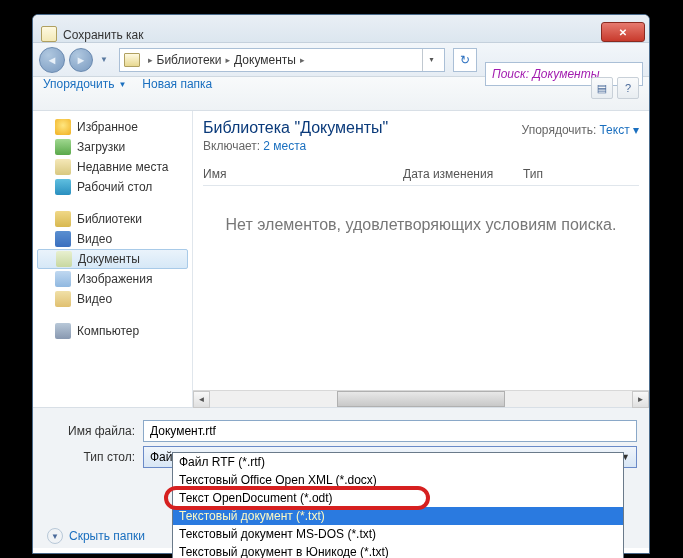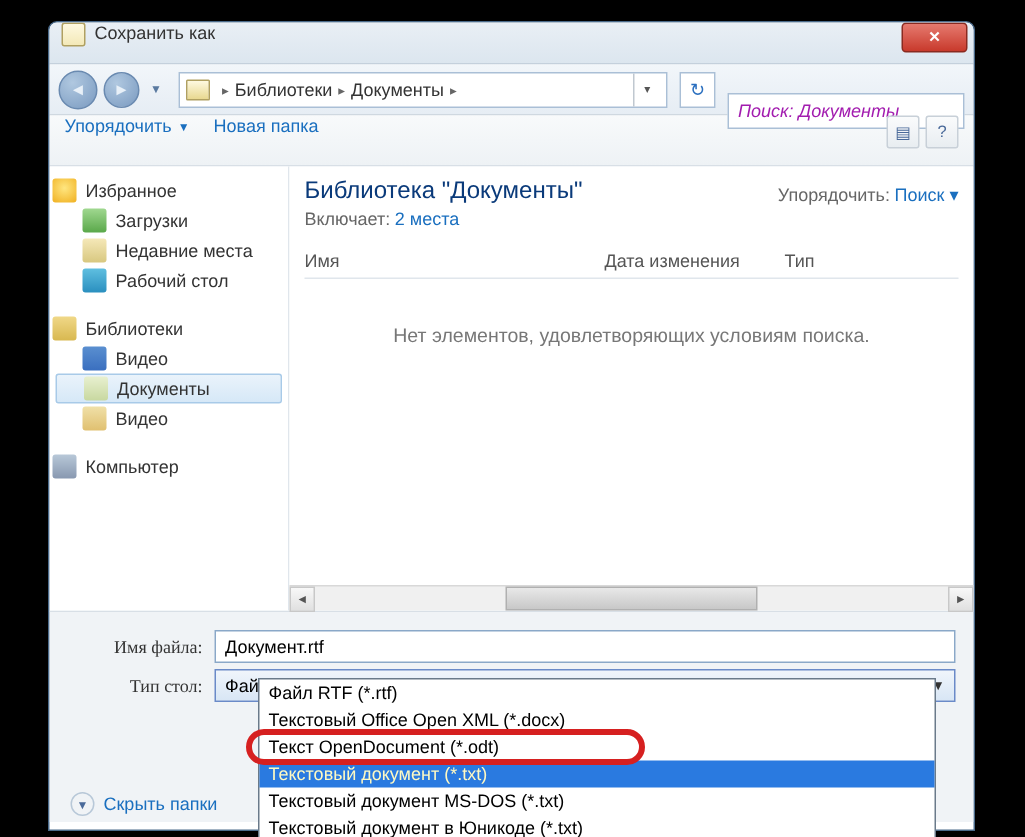--- a/index.html
+++ b/index.html
@@ -1,18 +1,18 @@
 <!DOCTYPE html>
 <html><head>
 <meta charset="utf-8">
 <style>
 * { margin: 0; padding: 0; box-sizing: border-box; font-family: "Segoe UI", Tahoma, sans-serif; font-size: 12px; }
 body { background: #000; width: 683px; height: 558px; overflow: hidden; position: relative; }
 .window { position: absolute; left: 32px; top: 14px; width: 618px; height: 540px; background: #fff; border: 1px solid #4a6a8a; border-radius: 6px 6px 0 0; overflow: hidden; }
-.titlebar { height: 28px; background: linear-gradient(#e9eff5, #dce6ef); display: flex; align-items: flex-start; padding: 0 4px 0 8px; border-bottom: 1px solid #c4d0dc; }
+.titlebar { height: 28px; background: linear-gradient(#e9eff5, #dce6ef); display: flex; align-items: flex-end; padding: 0 4px 0 8px; border-bottom: 1px solid #c4d0dc; }
 .titlebar-icon { width: 16px; height: 16px; background: linear-gradient(#fef9e0, #f3e9b8); border: 1px solid #b0a060; border-radius: 2px; margin-right: 6px; }
 .titlebar-text { flex: 1; color: #333; font-size: 12px; }
 .close-btn { width: 44px; height: 20px; background: linear-gradient(#e67a6f, #c83a2c); border: 1px solid #8a2a20; border-radius: 3px; color: #fff; display: flex; align-items: center; justify-content: center; font-size: 10px; font-weight: bold; }
 .navbar { height: 34px; background: linear-gradient(#f2f6fa, #e6edf4); display: flex; align-items: center; padding: 0 6px; border-bottom: 1px solid #cfd8e0; gap: 4px; }
 .nav-btn { width: 26px; height: 26px; border-radius: 50%; background: radial-gradient(circle at 35% 30%, #b0c8e0, #7a9ac0); border: 1px solid #6a8ab0; display: flex; align-items: center; justify-content: center; color: #e8f0f8; font-size: 11px; }
 .nav-btn.small { width: 24px; height: 24px; }
 .nav-chev { width: 14px; height: 22px; display: flex; align-items: center; justify-content: center; color: #5a7aa0; font-size: 8px; }
 .breadcrumb { flex: 1; height: 24px; background: #fff; border: 1px solid #aabfd6; display: flex; align-items: center; padding: 0 4px; margin: 0 4px; }
 .bc-icon { width: 16px; height: 14px; background: linear-gradient(#fef9e0, #e8d890); border: 1px solid #b0a060; border-radius: 1px; margin-right: 4px; }
 .bc-sep { color: #666; margin: 0 4px; font-size: 9px; }
@@ -22,21 +22,21 @@
 .searchbox { width: 158px; height: 24px; background: #fff; border: 1px solid #aabfd6; display: flex; align-items: center; padding: 0 6px; margin-left: 4px; color: #a21caf; font-style: italic; gap: 4px; margin-top: 28px; }
 .toolbar { height: 34px; background: linear-gradient(#f8fafb, #eef2f5); border-bottom: 1px solid #d8dfe6; display: flex; align-items: flex-start; padding: 0 10px; gap: 16px; }
 .tool-link { color: #1a6fbf; display: flex; align-items: center; gap: 4px; }
 .tool-link .chev { font-size: 8px; color: #1a6fbf; }
 .tool-right { margin-left: auto; display: flex; gap: 4px; }
 .tiny-btn { width: 22px; height: 22px; border: 1px solid #c8d0d8; background: linear-gradient(#fafbfc, #e8edf1); border-radius: 2px; display: flex; align-items: center; justify-content: center; font-size: 11px; color: #4a6a9a; }
 .body { display: flex; height: 296px; }
 .sidebar { width: 160px; border-right: 1px solid #e0e6ec; background: #fff; padding: 6px 0; overflow: hidden; }
 .sidebar-group { margin-bottom: 12px; }
 .sb-item { display: flex; align-items: center; padding: 2px 8px 2px 22px; gap: 6px; height: 20px; color: #333; }
-.sb-head { padding-left: 2px; }
+.sb-head { padding-left: 22px; }
 .sb-item.sel { background: linear-gradient(#eaf3fb, #d6e8f7); border: 1px solid #a8cae8; border-radius: 2px; margin: 0 4px; padding-left: 18px; }
 .ic { width: 16px; height: 16px; border-radius: 2px; display: inline-block; }
 .ic-star { background: radial-gradient(circle at 50% 40%, #ffe680, #f0b020); }
 .ic-dl { background: linear-gradient(#a0d890, #5aa84a); }
 .ic-recent { background: linear-gradient(#f5e8b8, #d8c880); }
 .ic-desk { background: linear-gradient(#5fbfe0, #2a8fbf); }
 .ic-lib { background: linear-gradient(#f0d888, #d8b850); }
 .ic-vid { background: linear-gradient(#5a8fd0, #3a6fbf); }
 .ic-doc { background: linear-gradient(#e8f0d0, #c8d8a0); }
 .ic-img { background: linear-gradient(#c0d8f0, #90b8e0); }
@@ -45,28 +45,28 @@
 .content { flex: 1; background: #fff; padding: 8px 10px; position: relative; }
 .lib-title { color: #0a3a7a; font-size: 16px; margin-bottom: 2px; }
 .lib-sub { color: #666; font-size: 11px; margin-bottom: 10px; }
 .lib-sub .lnk { color: #1a6fbf; }
 .arrange { position: absolute; right: 10px; top: 12px; font-size: 11px; color: #666; }
 .arrange .lnk { color: #1a6fbf; }
 .cols { display: flex; border-bottom: 1px solid #e0e6ec; padding: 4px 0; color: #555; font-size: 11px; margin-bottom: 30px; }
 .cols .c1 { width: 200px; }
 .cols .c2 { width: 120px; }
 .cols .c3 { width: 40px; }
-.empty { text-align: center; color: #777; font-size: 13px; margin-top: 10px; }
+.empty { text-align: center; color: #777; font-size: 16px; margin-top: 10px; }
 .scrollbar-h { position: absolute; bottom: 0; left: 0; right: 0; height: 17px; background: #f0f0f0; border-top: 1px solid #d8d8d8; display: flex; align-items: center; }
 .sb-btn { width: 17px; height: 17px; background: linear-gradient(#f8f8f8, #e0e0e0); border: 1px solid #c8c8c8; display: flex; align-items: center; justify-content: center; font-size: 8px; color: #555; }
 .sb-track { flex: 1; height: 100%; position: relative; }
 .sb-thumb { position: absolute; left: 30%; width: 40%; height: 100%; background: linear-gradient(#e8e8e8, #c8c8c8); border: 1px solid #b0b0b0; }
 .bottom { background: #f0f3f6; padding: 8px 0 0 0; border-top: 1px solid #d8dfe6; }
 .field-row { display: flex; align-items: center; margin: 4px 12px; gap: 8px; }
-.field-label { width: 90px; text-align: right; color: #333; font-family: Liberation Serif, serif; }
+.field-label { width: 90px; text-align: right; color: #333; }
 .field-input { flex: 1; height: 22px; border: 1px solid #8aa8c8; background: #fff; padding: 0 6px; color: #000; display: flex; align-items: center; }
 .field-select { flex: 1; height: 22px; border: 1px solid #6a8ac8; background: linear-gradient(#f0f5fb, #d8e6f5); padding: 0 6px; color: #000; display: flex; align-items: center; position: relative; }
 .field-select .chev { position: absolute; right: 6px; font-size: 9px; color: #333; }
 .dropdown { position: absolute; left: 172px; top: 452px; width: 452px; background: #fff; border: 1px solid #6a7a8a; z-index: 20; }
 .dd-item { padding: 2px 6px; color: #000; font-size: 12px; }
 .dd-item.hl { background: #2a7ae0; color: #fef9c3; }
 .highlight-ring { position: absolute; left: 164px; top: 486px; width: 266px; height: 24px; border: 4px solid #d62020; border-radius: 12px; z-index: 30; pointer-events: none; }
 .footer-row { display: flex; align-items: center; padding: 10px 14px 4px; gap: 6px; }
 .footer-chev { width: 16px; height: 16px; border: 1px solid #b8c8d8; border-radius: 50%; display: flex; align-items: center; justify-content: center; font-size: 8px; color: #4a6a9a; }
 .footer-text { color: #1a6fbf; }
@@ -142,40 +142,44 @@
           </div>
         <div class="sb-item">
             <span class="ic ic-vid"></span>
             <span>Видео</span>
           </div>
         <div class="sb-item sel">
             <span class="ic ic-doc"></span>
             <span>Документы</span>
           </div>
         <div class="sb-item">
+            <span class="ic ic-img"></span>
+            <span>Изображения</span>
+          </div>
+        <div class="sb-item">
             <span class="ic ic-mus"></span>
             <span>Видео</span>
           </div>
       </div>
       <div class="sidebar-group">
         <div class="sb-item sb-head">
             <span class="ic ic-pc"></span>
             <span>Компьютер</span>
           </div>
       </div>
     </div>
     <div class="content">
       <div class="lib-title">Библиотека "Документы"</div>
       <div class="lib-sub">
         <span>Включает:</span>
         <span class="lnk">2 места</span>
       </div>
       <div class="arrange">
         <span>Упорядочить:</span>
-        <span class="lnk"><span>Поиск</span> ▾</span>
+        <span class="lnk"><span>Текст</span> ▾</span>
       </div>
       <div class="cols">
         <div class="c1">Имя</div>
         <div class="c2">Дата изменения</div>
         <div class="c3">Тип</div>
       </div>
       <div class="empty">Нет элементов, удовлетворяющих условиям поиска.</div>
       <div class="scrollbar-h">
         <div class="sb-btn">◄</div>
         <div class="sb-track">

